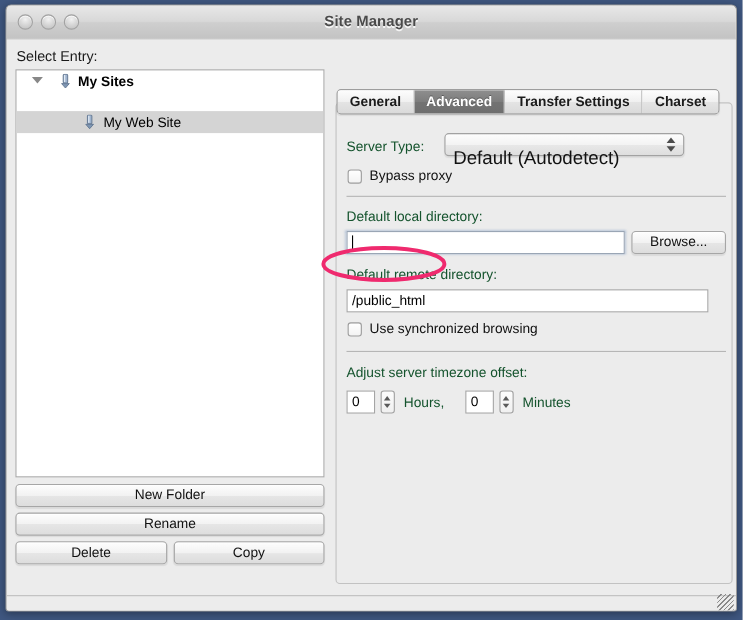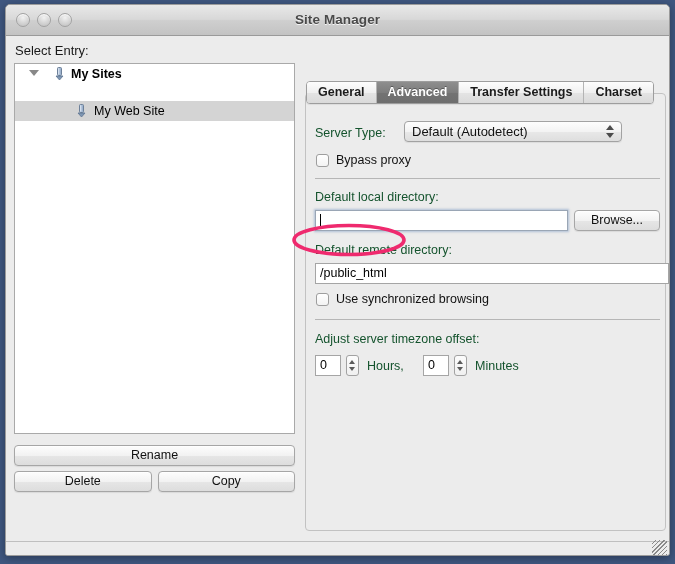--- a/index.html
+++ b/index.html
@@ -227,23 +227,23 @@
     background: linear-gradient(to bottom, #fdfdfd 0%, #f3f3f3 50%, #e8e8e8 51%, #dedede 100%);
     border: 1px solid #a2a2a2;
     border-radius: 4px;
     box-sizing: border-box;
     box-shadow: 0 1px 1px rgba(0,0,0,0.07);
     cursor: default;
   }
   .popup .popup-text {
     position: absolute;
     left: 7px;
-    top: 0;
+    top: 12px;
     line-height: 19px;
-    font-size: 13px;
+    font-size: 17px;
     color: #111;
     white-space: nowrap;
   }
   .popup .popup-arrows {
     position: absolute;
     right: 6px;
     top: 3px;
     width: 9px;
     height: 13px;
   }
@@ -409,20 +409,21 @@
             <rect x="5.2" y="1.2" width="1.1" height="6.4" fill="#e3ecf6"></rect>
             <path d="M3 9 L10 9 L6.5 13 Z" fill="#7e96b3" stroke="#5e7490" stroke-width="0.8"></path>
           </svg>
         </span>
         <span class="tree-label">My Web Site</span>
       </div>
     </div>
 
     <div id="left-buttons">
       <div class="btn-row">
+        <div class="btn">New Folder</div>
       </div>
       <div class="btn-row">
         <div class="btn">Rename</div>
       </div>
       <div class="btn-row">
         <div class="btn">Delete</div>
         <div class="btn">Copy</div>
       </div>
     </div>
 
@@ -454,21 +455,21 @@
       <div class="hsep" style="top:85px;"></div>
 
       <div class="f-label" style="left:9px; top:97px;">Default local directory:</div>
       <div class="tfield focused" style="left:9px; top:117px; width:253px;">
         <span class="caret"></span>
         <span class="tval"></span>
       </div>
       <div class="btn" style="position:absolute; left:268px; top:117px; width:86px; height:21px; line-height:19px;">Browse...</div>
 
       <div class="f-label" style="left:9px; top:150px;">Default remote directory:</div>
-      <div class="tfield" style="left:9px; top:170px; width:354px;">
+      <div class="tfield" style="left:9px; top:170px; width:329px;">
         <span class="tval">/public_html</span>
       </div>
 
       <div class="chk" style="left:10px; top:199px;">
         <span class="box"></span>
         <span class="chk-label">Use synchronized browsing</span>
       </div>
 
       <div class="hsep" style="top:226px;"></div>
 

